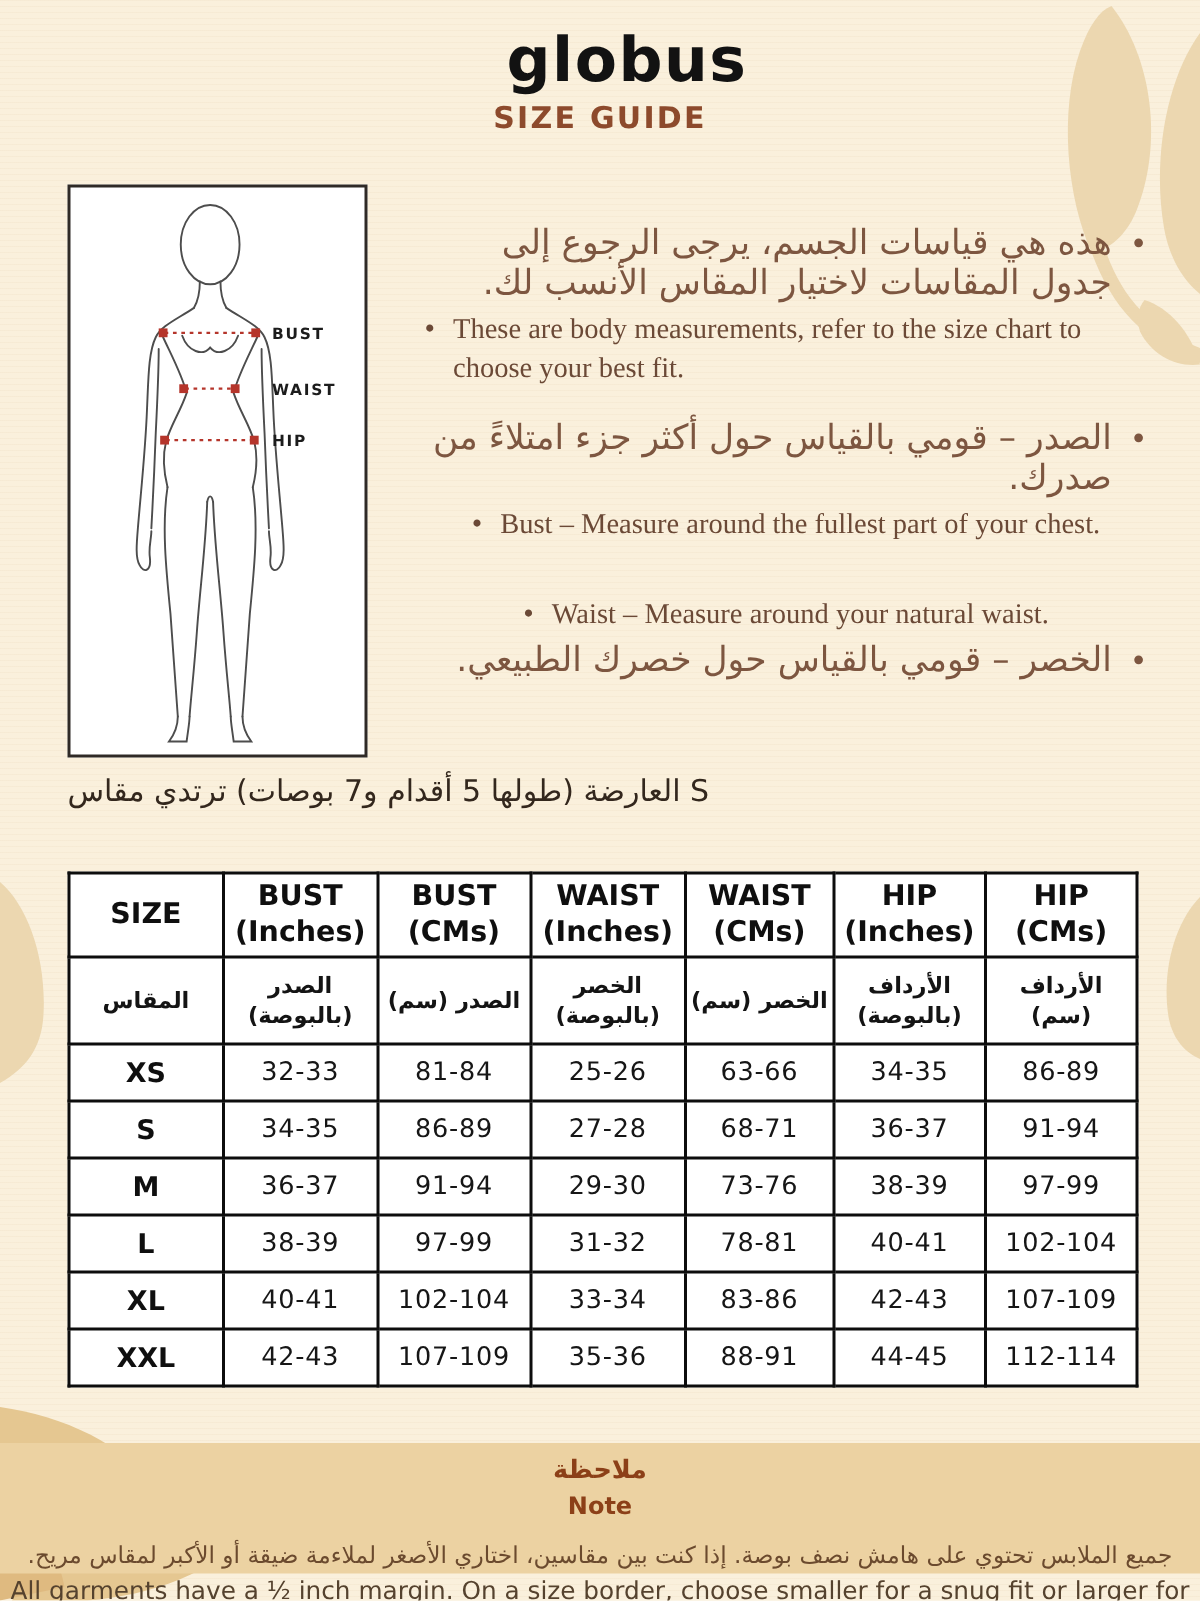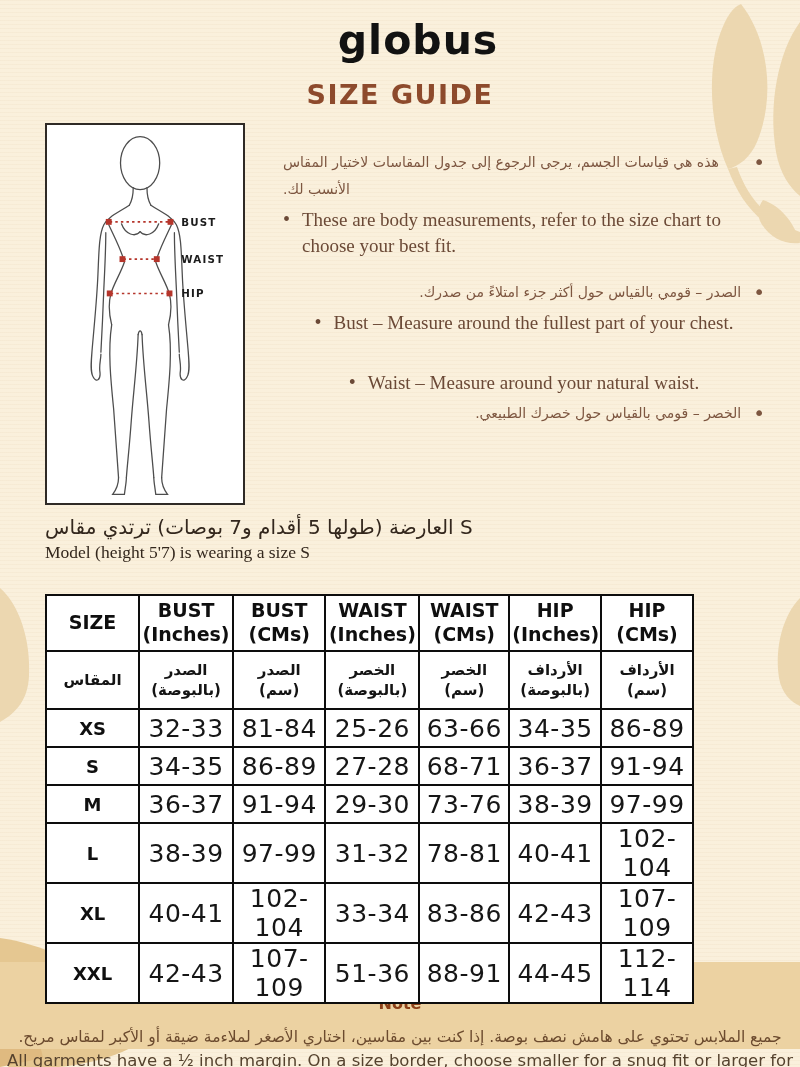--- a/index.html
+++ b/index.html
@@ -34,70 +34,70 @@
   .deco{position:absolute;inset:0;pointer-events:none;}
 
   
   .header{position:absolute;top:18px;left:0;width:100%;text-align:center;z-index:2;}
   .logo{
     font-size:41px;font-weight:700;letter-spacing:1px;color:#121212;
     line-height:1.1;
     padding-left:36px;
   }
   .title{
-    margin-top:16px;
-    font-size:27px;font-weight:700;letter-spacing:1.5px;color:var(--accent);
+    margin-top:3px;
+    font-size:20px;font-weight:700;letter-spacing:1.5px;color:var(--accent);
   }
 
   
   .figure-box{
     position:absolute;left:45px;top:123px;width:200px;height:382px;
     background:#ffffff;border:2px solid #2f2a26;z-index:2;
   }
   .figure-box svg{width:100%;height:100%;display:block;}
   .fig-label{
     font-family:"DejaVu Sans","Liberation Sans",sans-serif;
     font-size:10.5px;font-weight:600;letter-spacing:1.2px;fill:#1c1c1c;
   }
 
   
   .instructions{position:absolute;left:283px;top:149px;width:482px;z-index:2;}
   .instr{margin-bottom:20px;}
   .instr.gap-lg{margin-bottom:34px;margin-top:11px;}
   .instr.gap-md{margin-bottom:30px;}
   .line{display:flex;gap:12px;align-items:flex-start;margin-bottom:4px;}
   .line::before{content:"\2022";font-size:20px;line-height:26px;flex:0 0 auto;}
-  .line.ar{direction:rtl;text-align:left;color:var(--ar-brown);
-    font-size:14px;line-height:27px;}
+  .line.ar{direction:rtl;text-align:right;color:var(--ar-brown);
+    font-size:23px;line-height:27px;}
   .line.ar::before{color:var(--ar-brown);}
   .line.en{color:var(--en-brown);font-family:"Liberation Serif","DejaVu Serif",serif;
     font-size:19px;line-height:26px;justify-content:center;}
   .line.en::before{color:var(--en-brown);line-height:25px;}
 
   
   .model-note{position:absolute;left:45px;top:514px;width:440px;z-index:2;}
   .model-ar{font-size:20px;line-height:26px;color:var(--model-ink);}
   .model-en{font-family:"Liberation Serif","DejaVu Serif",serif;
     font-size:17.5px;line-height:24px;color:var(--model-ink);}
 
   
   .size-table{
-    position:absolute;left:45px;top:594px;width:649px;z-index:2;
+    position:absolute;left:45px;top:581px;width:714px;z-index:2;
     border-collapse:collapse;background:#ffffff;
     table-layout:fixed;
   }
   .size-table th,.size-table td{
     border:2px solid var(--table-line);
     text-align:center;vertical-align:middle;padding:0 2px;
   }
   .size-table .hrow-en th{height:56px;font-size:19px;font-weight:700;line-height:1.25;color:#0f0f0f;}
   .size-table .hrow-en .unit{display:block;font-weight:700;}
   .size-table .hrow-ar th{height:58px;font-size:15px;font-weight:700;line-height:1.35;color:#141414;direction:rtl;}
   .size-table .drow th{height:38px;font-size:18px;font-weight:700;color:#0f0f0f;}
-  .size-table .drow td{height:38px;font-size:25px;letter-spacing:0.5px;color:#161616;}
+  .size-table .drow td{height:38px;font-size:17px;letter-spacing:0.5px;color:#161616;}
 
   
   .note-section{
     position:absolute;left:0;top:962px;width:800px;height:87px;
     background:var(--note-bg);text-align:center;padding-top:7px;z-index:1;
   }
   .note-head-ar{font-size:17px;font-weight:700;color:var(--note-head);line-height:23px;}
   .note-head-en{font-size:16px;font-weight:700;color:var(--note-head);line-height:24px;}
   .note-body-ar{font-size:15.5px;color:var(--note-text);line-height:24px;margin-top:9px;}
   .note-body-en{font-size:16.5px;color:#55422e;line-height:23px;}
@@ -191,21 +191,20 @@
           <span>Waist – Measure around your natural waist.</span>
         </div>
       <div class="line ar">
           <span>الخصر – قومي بالقياس حول خصرك الطبيعي.</span>
         </div>
     </div>
   </div>
 
   <div class="model-note">
     <div class="model-ar">العارضة (طولها 5 أقدام و7 بوصات) ترتدي مقاس S</div>
-    <div class="model-en">Model (height 5'7) is wearing a size S</div>
   </div>
 
   <table class="size-table">
     <colgroup>
       <col style="width:14.4%">
         <col style="width:14.5%">
         <col style="width:14.3%">
         <col style="width:14.5%">
       <col style="width:13.9%">
         <col style="width:14.2%">
@@ -272,21 +271,21 @@
       <td>102-104</td>
       <td>33-34</td>
       <td>83-86</td>
       <td>42-43</td>
       <td>107-109</td>
     </tr>
     <tr class="drow">
       <th>XXL</th>
       <td>42-43</td>
       <td>107-109</td>
-      <td>51-36</td>
+      <td>35-36</td>
       <td>88-91</td>
       <td>44-45</td>
       <td>112-114</td>
     </tr>
   </tbody>
     </table>
 
   <div class="note-section">
     <div class="note-head-ar">ملاحظة</div>
     <div class="note-head-en">Note</div>

